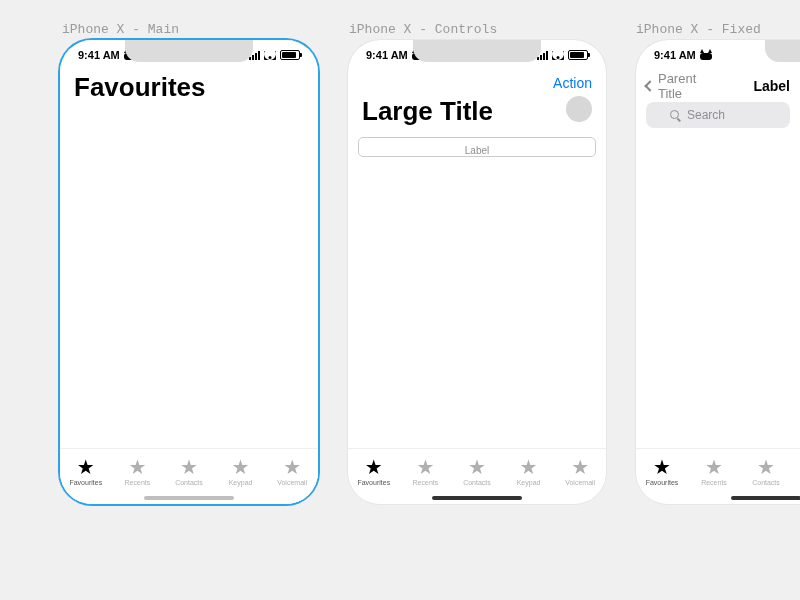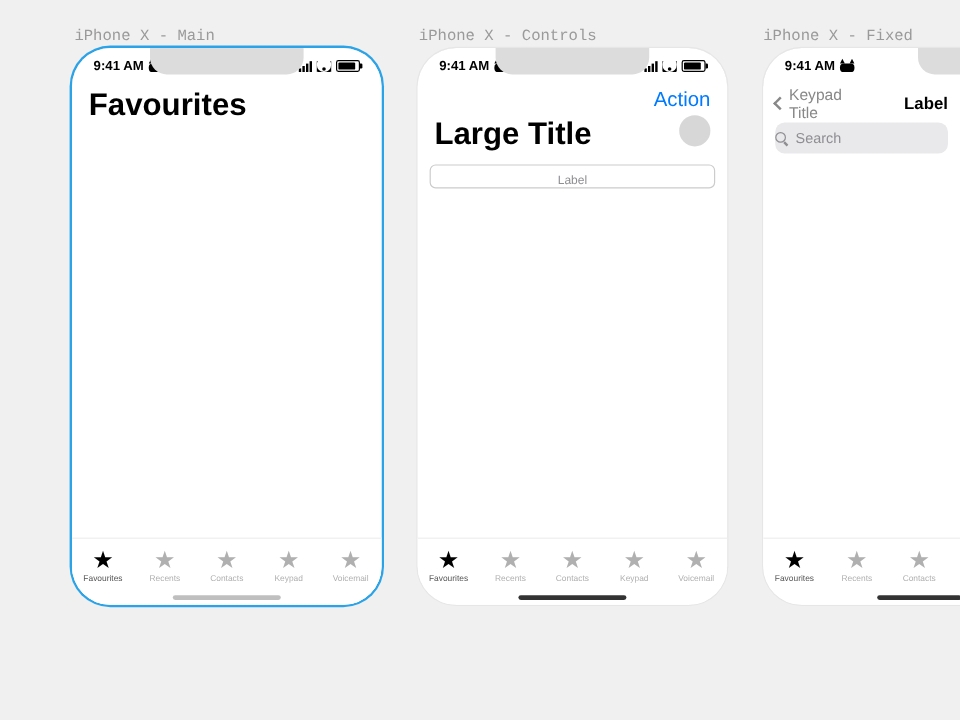--- a/index.html
+++ b/index.html
@@ -92,31 +92,31 @@
   .wifi::after{ content:""; position:absolute; left:50%; bottom:1px; transform:translateX(-50%); width:3px;height:3px;background:#000;border-radius:50%;}
   .battery { width:20px; height:10px; border:1px solid #000; border-radius:2px; position:relative;}
   .battery::after{ content:""; position:absolute; right:-3px; top:2px; width:2px; height:4px; background:#000; border-radius:0 1px 1px 0;}
   .battery span{ position:absolute; left:1px; top:1px; bottom:1px; width:14px; background:#000; border-radius:1px;}
   .content { position:absolute; inset:0; z-index:3; padding-top:30px;}
   
   .subcaption { font-size:10px; color:#8e8e93; padding:6px 14px 0;}
   .large-title { font-size:26px; font-weight:700; padding:2px 14px 6px; color:#000;}
   
   .nav-row { display:flex; justify-content:flex-end; padding:0 14px; height:26px; align-items:center;}
-  .nav-action { color:#007aff; font-size:17px; font-weight:500;}
+  .nav-action { color:#007aff; font-size:14px; font-weight:500;}
   .title-row { display:flex; align-items:flex-start; justify-content:space-between; padding:0 14px 6px;}
   .avatar { width:26px; height:26px; background:#d7d7d7; border-radius:50%;}
   .seg { margin:4px 10px; height:20px; border:1px solid #ccc; border-radius:5px; display:flex; align-items:flex-end; justify-content:center; font-size:10px; color:#8e8e93; background:#fff;}
   
   .nav3 { display:flex; align-items:center; height:32px; padding:0 10px; gap:4px;}
   .back-chev { width:8px; height:8px; border-left:2px solid #888; border-bottom:2px solid #888; transform:rotate(45deg);}
   .parent { font-size:13px; color:#888; }
   .title3 { font-size:14px; font-weight:700; color:#000; margin-left:26px;}
   .search-wrap { margin:0 10px 6px; }
-  .search { height:26px; background:#e9e9eb; border-radius:8px; display:flex; align-items:center; padding:0 0; gap:6px; font-size:12px; color:#8e8e93;}
+  .search { height:26px; background:#e9e9eb; border-radius:8px; display:flex; align-items:center; padding:0 24px; gap:6px; font-size:12px; color:#8e8e93;}
   .search-icon{ width:11px;height:11px; position:relative;}
   .search-icon::before{content:"";position:absolute;width:7px;height:7px;border:1.5px solid #8e8e93;border-radius:50%;top:0;left:0;}
   .search-icon::after{content:"";position:absolute;width:4px;height:1.5px;background:#8e8e93;bottom:0;right:0;transform:rotate(45deg);}
   
   .tabbar {
     position:absolute; left:0; right:0; bottom:0;
     height:56px;
     border-top:1px solid #eee;
     display:flex;
     z-index:4;
@@ -279,21 +279,21 @@
         <span class="cat-icon">
             <span></span>
           </span>
       </div>
       <div class="status-right"></div>
     </div>
 
     <div class="content">
       <div class="nav3">
         <span class="back-chev"></span>
-        <span class="parent">Keypad Title</span>
+        <span class="parent">Parent Title</span>
         <span class="title3">Label</span>
       </div>
       <div class="search-wrap">
         <div class="search">
           <span class="search-icon"></span>
           <span>Search</span>
         </div>
       </div>
     </div>
 

